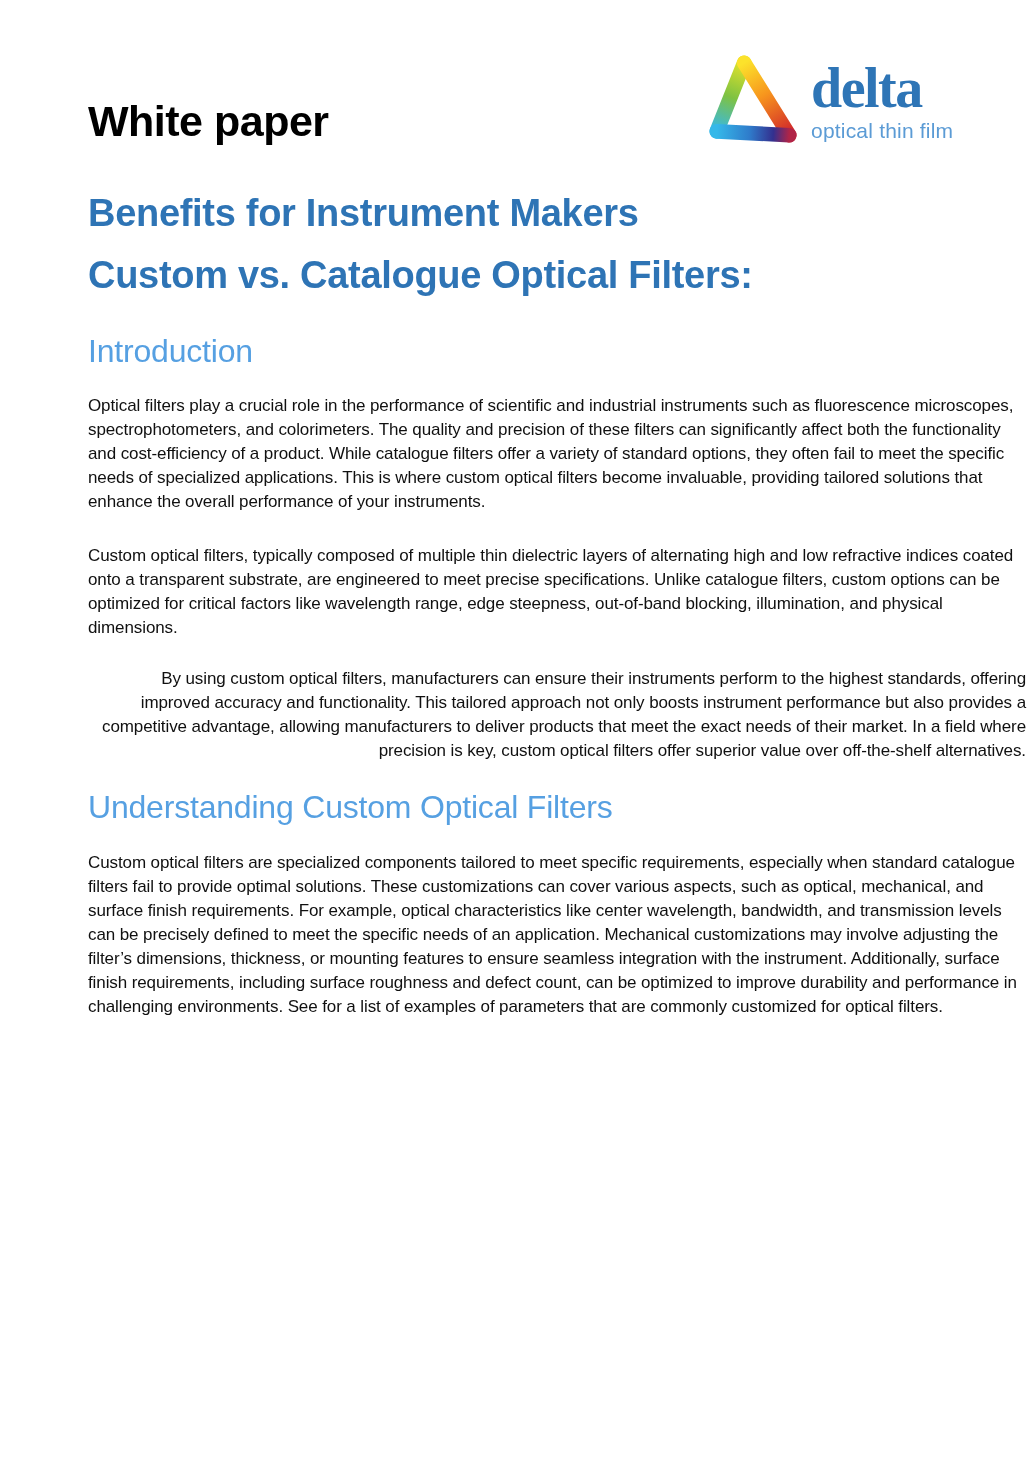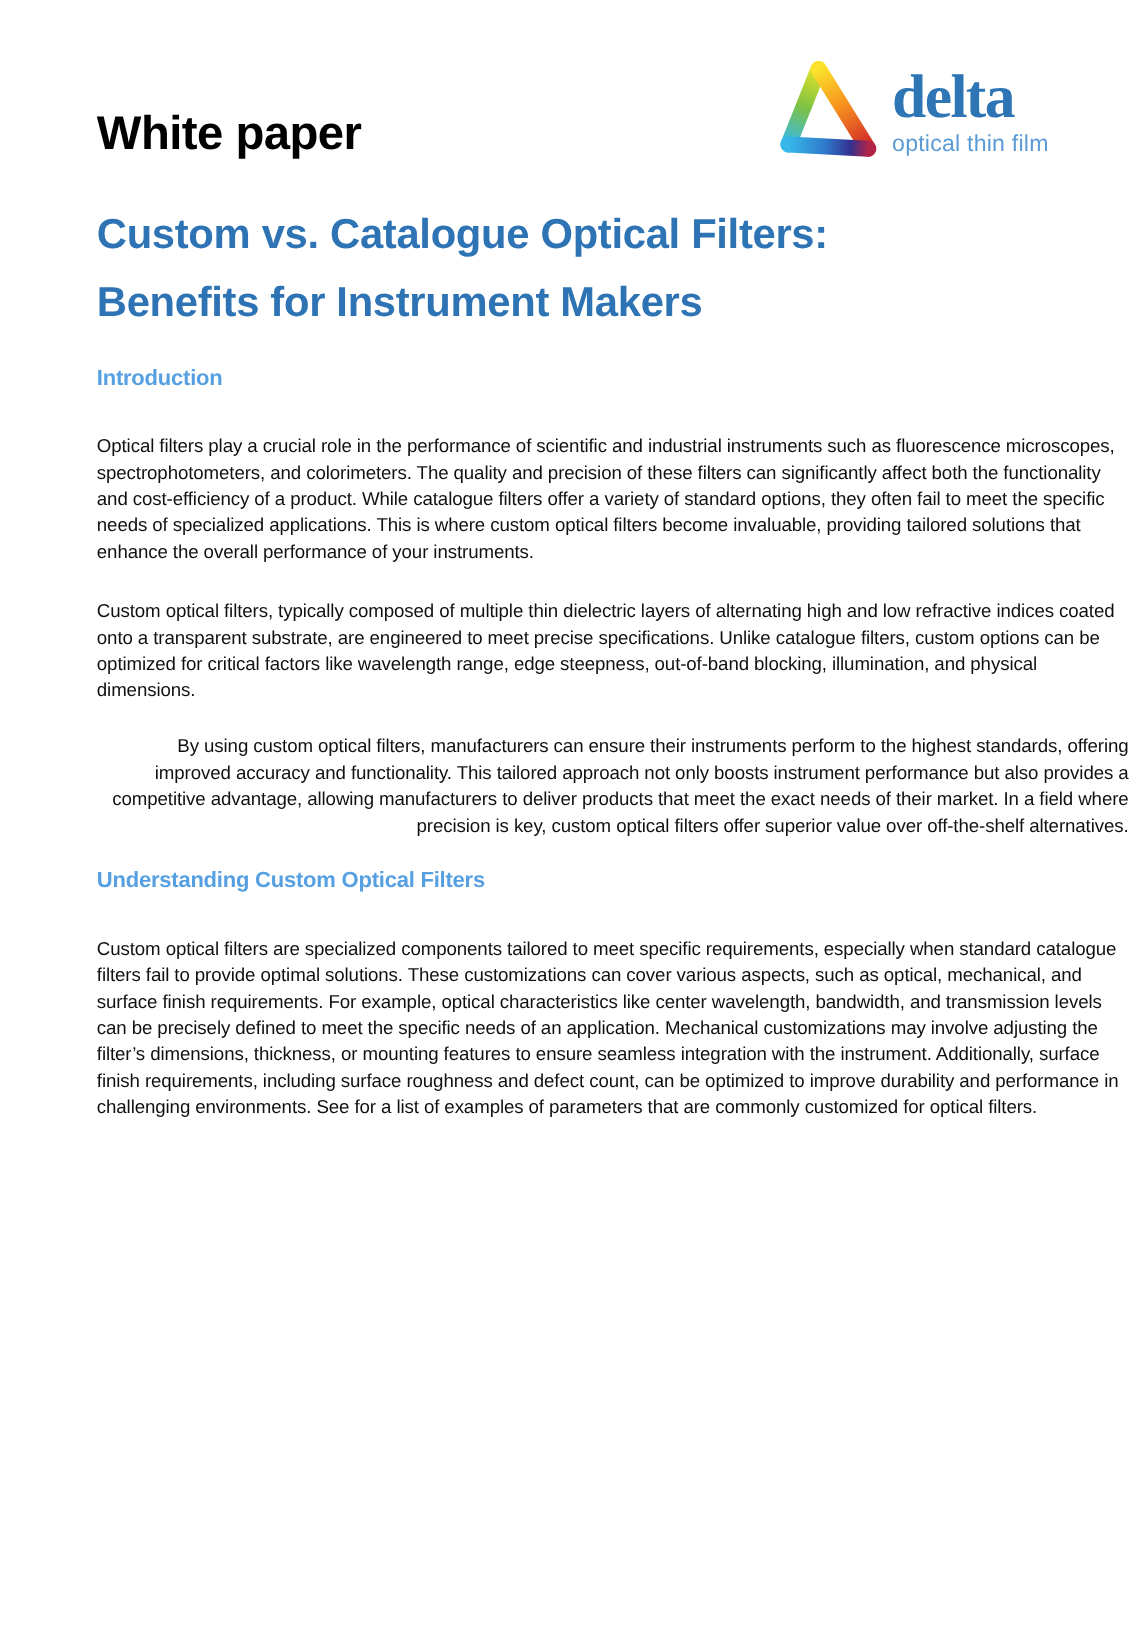--- a/index.html
+++ b/index.html
@@ -58,22 +58,22 @@
     font-weight: 700;
     color: #2e74b5;
     line-height: 62px;
     letter-spacing: -0.3px;
   }
 
   
   .section-heading {
     position: absolute;
     left: 55px;
-    font-size: 20px;
-    font-weight: 700;
+    font-size: 32px;
+    font-weight: 400;
     color: #56a0e2;
     letter-spacing: -0.2px;
   }
   #h-intro { top: 333px; }
   #h-understanding { top: 789px; }
 
   .para {
     position: absolute;
     left: 55px;
     width: 938px;
@@ -142,22 +142,22 @@
         <path d="M82,86 L8,82" stroke="url(#gradB)" stroke-width="15" stroke-linecap="round" fill="none"></path>
       </svg>
     </div>
     <div class="logo-text">
       <div class="logo-brand">delta</div>
       <div class="logo-tagline">optical thin film</div>
     </div>
   </div>
 
   <div class="title">
+    <div>Benefits for Instrument Makers</div>
     <div>Custom vs. Catalogue Optical Filters:</div>
-    <div>Benefits for Instrument Makers</div>
   </div>
 
   <div class="section-heading" id="h-intro">Introduction</div>
 
   <div class="para" id="p1">Optical filters play a crucial role in the performance of scientific and industrial instruments such as fluorescence microscopes, spectrophotometers, and colorimeters. The quality and precision of these filters can significantly affect both the functionality and cost-efficiency of a product. While catalogue filters offer a variety of standard options, they often fail to meet the specific needs of specialized applications. This is where custom optical filters become invaluable, providing tailored solutions that enhance the overall performance of your instruments.</div>
   <div class="para" id="p2">Custom optical filters, typically composed of multiple thin dielectric layers of alternating high and low refractive indices coated onto a transparent substrate, are engineered to meet precise specifications. Unlike catalogue filters, custom options can be optimized for critical factors like wavelength range, edge steepness, out-of-band blocking, illumination, and physical dimensions.</div>
   <div class="para" id="p3">By using custom optical filters, manufacturers can ensure their instruments perform to the highest standards, offering improved accuracy and functionality. This tailored approach not only boosts instrument performance but also provides a competitive advantage, allowing manufacturers to deliver products that meet the exact needs of their market. In a field where precision is key, custom optical filters offer superior value over off-the-shelf alternatives.</div>
 
   <div class="section-heading" id="h-understanding">Understanding Custom Optical Filters</div>
 

